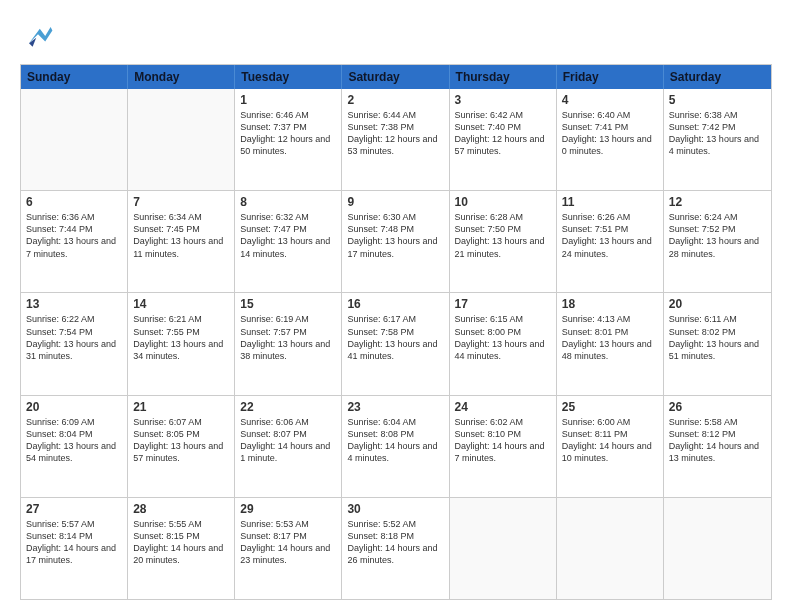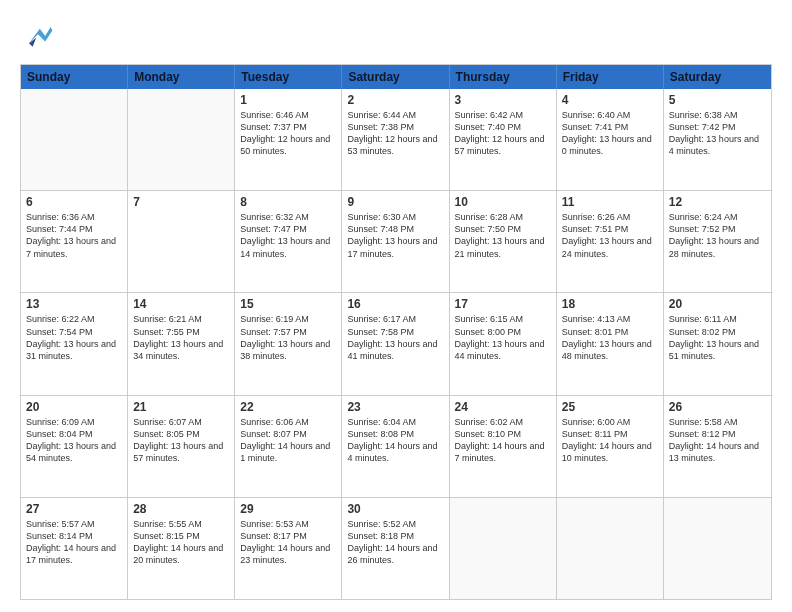--- a/index.html
+++ b/index.html
@@ -163,21 +163,23 @@
 Sunset: 7:41 PM
 Daylight: 13 hours and 0 minutes.</span></div>
           <div class="cal-cell"><span class="cal-day-num">5</span><span class="cal-cell-text" style="white-space: pre-line;">Sunrise: 6:38 AM
 Sunset: 7:42 PM
 Daylight: 13 hours and 4 minutes.</span></div>
         </div>
         <div class="cal-week">
           <div class="cal-cell"><span class="cal-day-num">6</span><span class="cal-cell-text" style="white-space: pre-line;">Sunrise: 6:36 AM
 Sunset: 7:44 PM
 Daylight: 13 hours and 7 minutes.</span></div>
-          <div class="cal-cell"><span class="cal-day-num">7</span></div>
+          <div class="cal-cell"><span class="cal-day-num">7</span><span class="cal-cell-text" style="white-space: pre-line;">Sunrise: 6:34 AM
+Sunset: 7:45 PM
+Daylight: 13 hours and 11 minutes.</span></div>
           <div class="cal-cell"><span class="cal-day-num">8</span><span class="cal-cell-text" style="white-space: pre-line;">Sunrise: 6:32 AM
 Sunset: 7:47 PM
 Daylight: 13 hours and 14 minutes.</span></div>
           <div class="cal-cell"><span class="cal-day-num">9</span><span class="cal-cell-text" style="white-space: pre-line;">Sunrise: 6:30 AM
 Sunset: 7:48 PM
 Daylight: 13 hours and 17 minutes.</span></div>
           <div class="cal-cell"><span class="cal-day-num">10</span><span class="cal-cell-text" style="white-space: pre-line;">Sunrise: 6:28 AM
 Sunset: 7:50 PM
 Daylight: 13 hours and 21 minutes.</span></div>
           <div class="cal-cell"><span class="cal-day-num">11</span><span class="cal-cell-text" style="white-space: pre-line;">Sunrise: 6:26 AM

